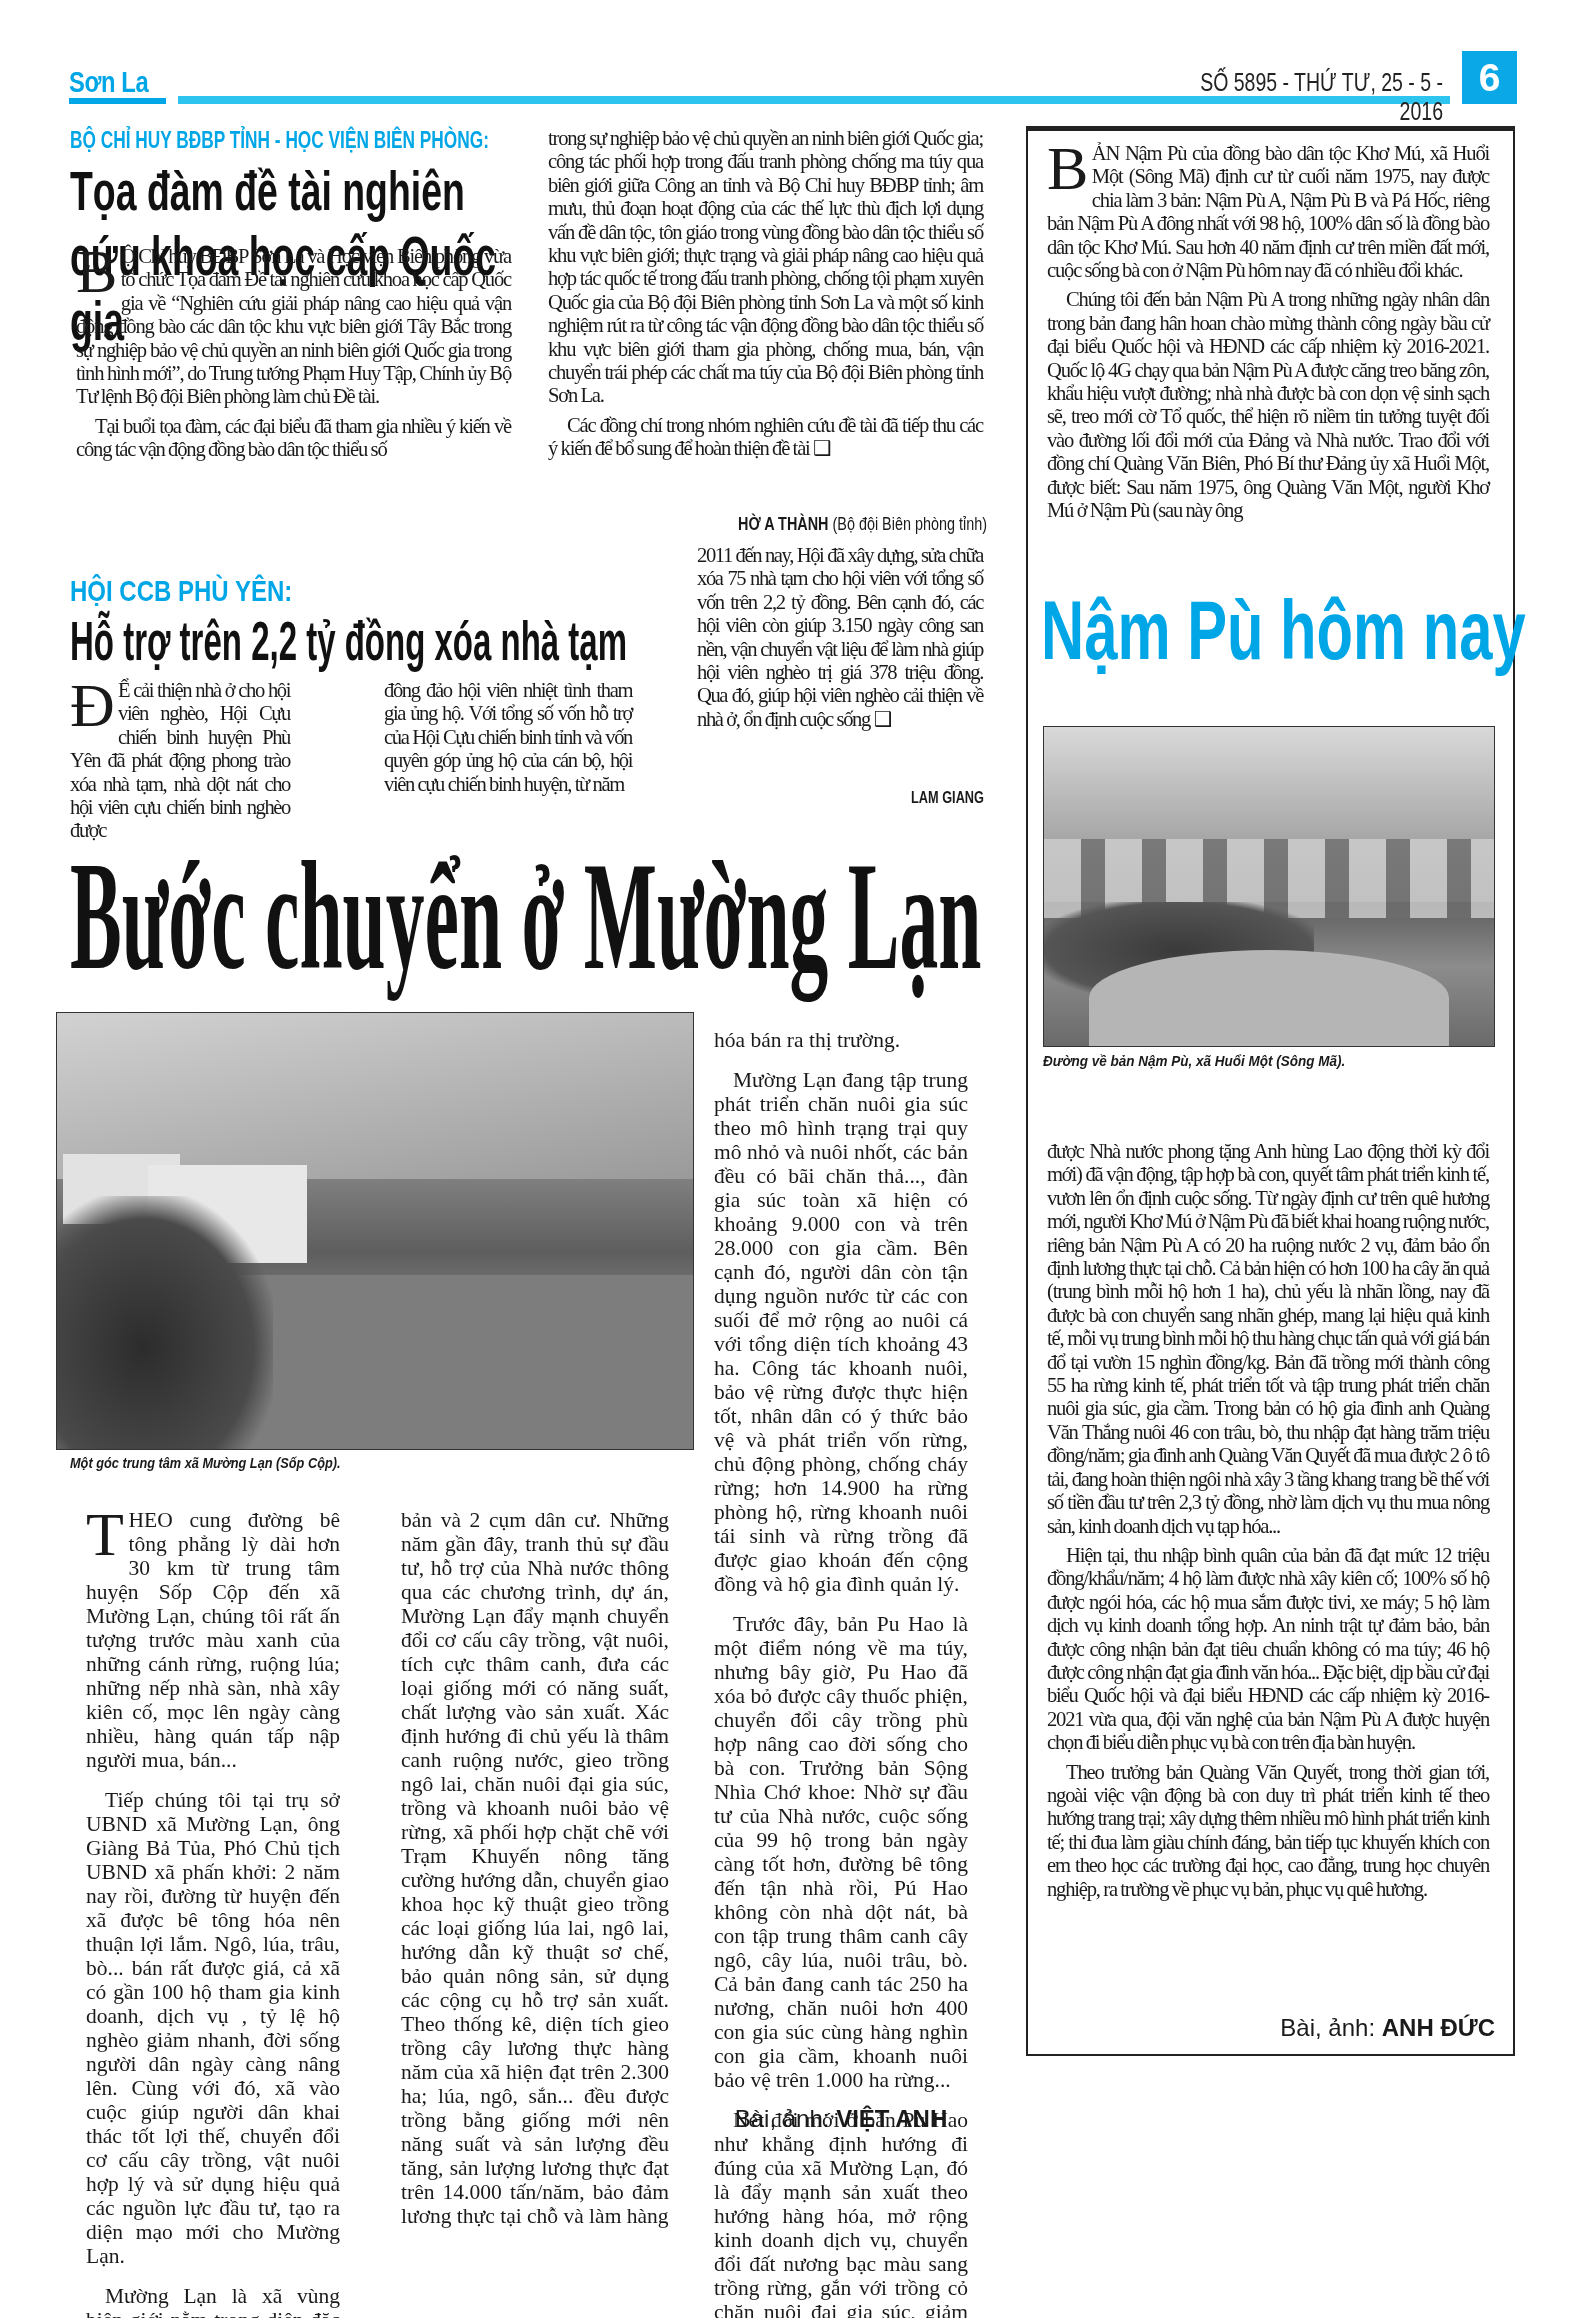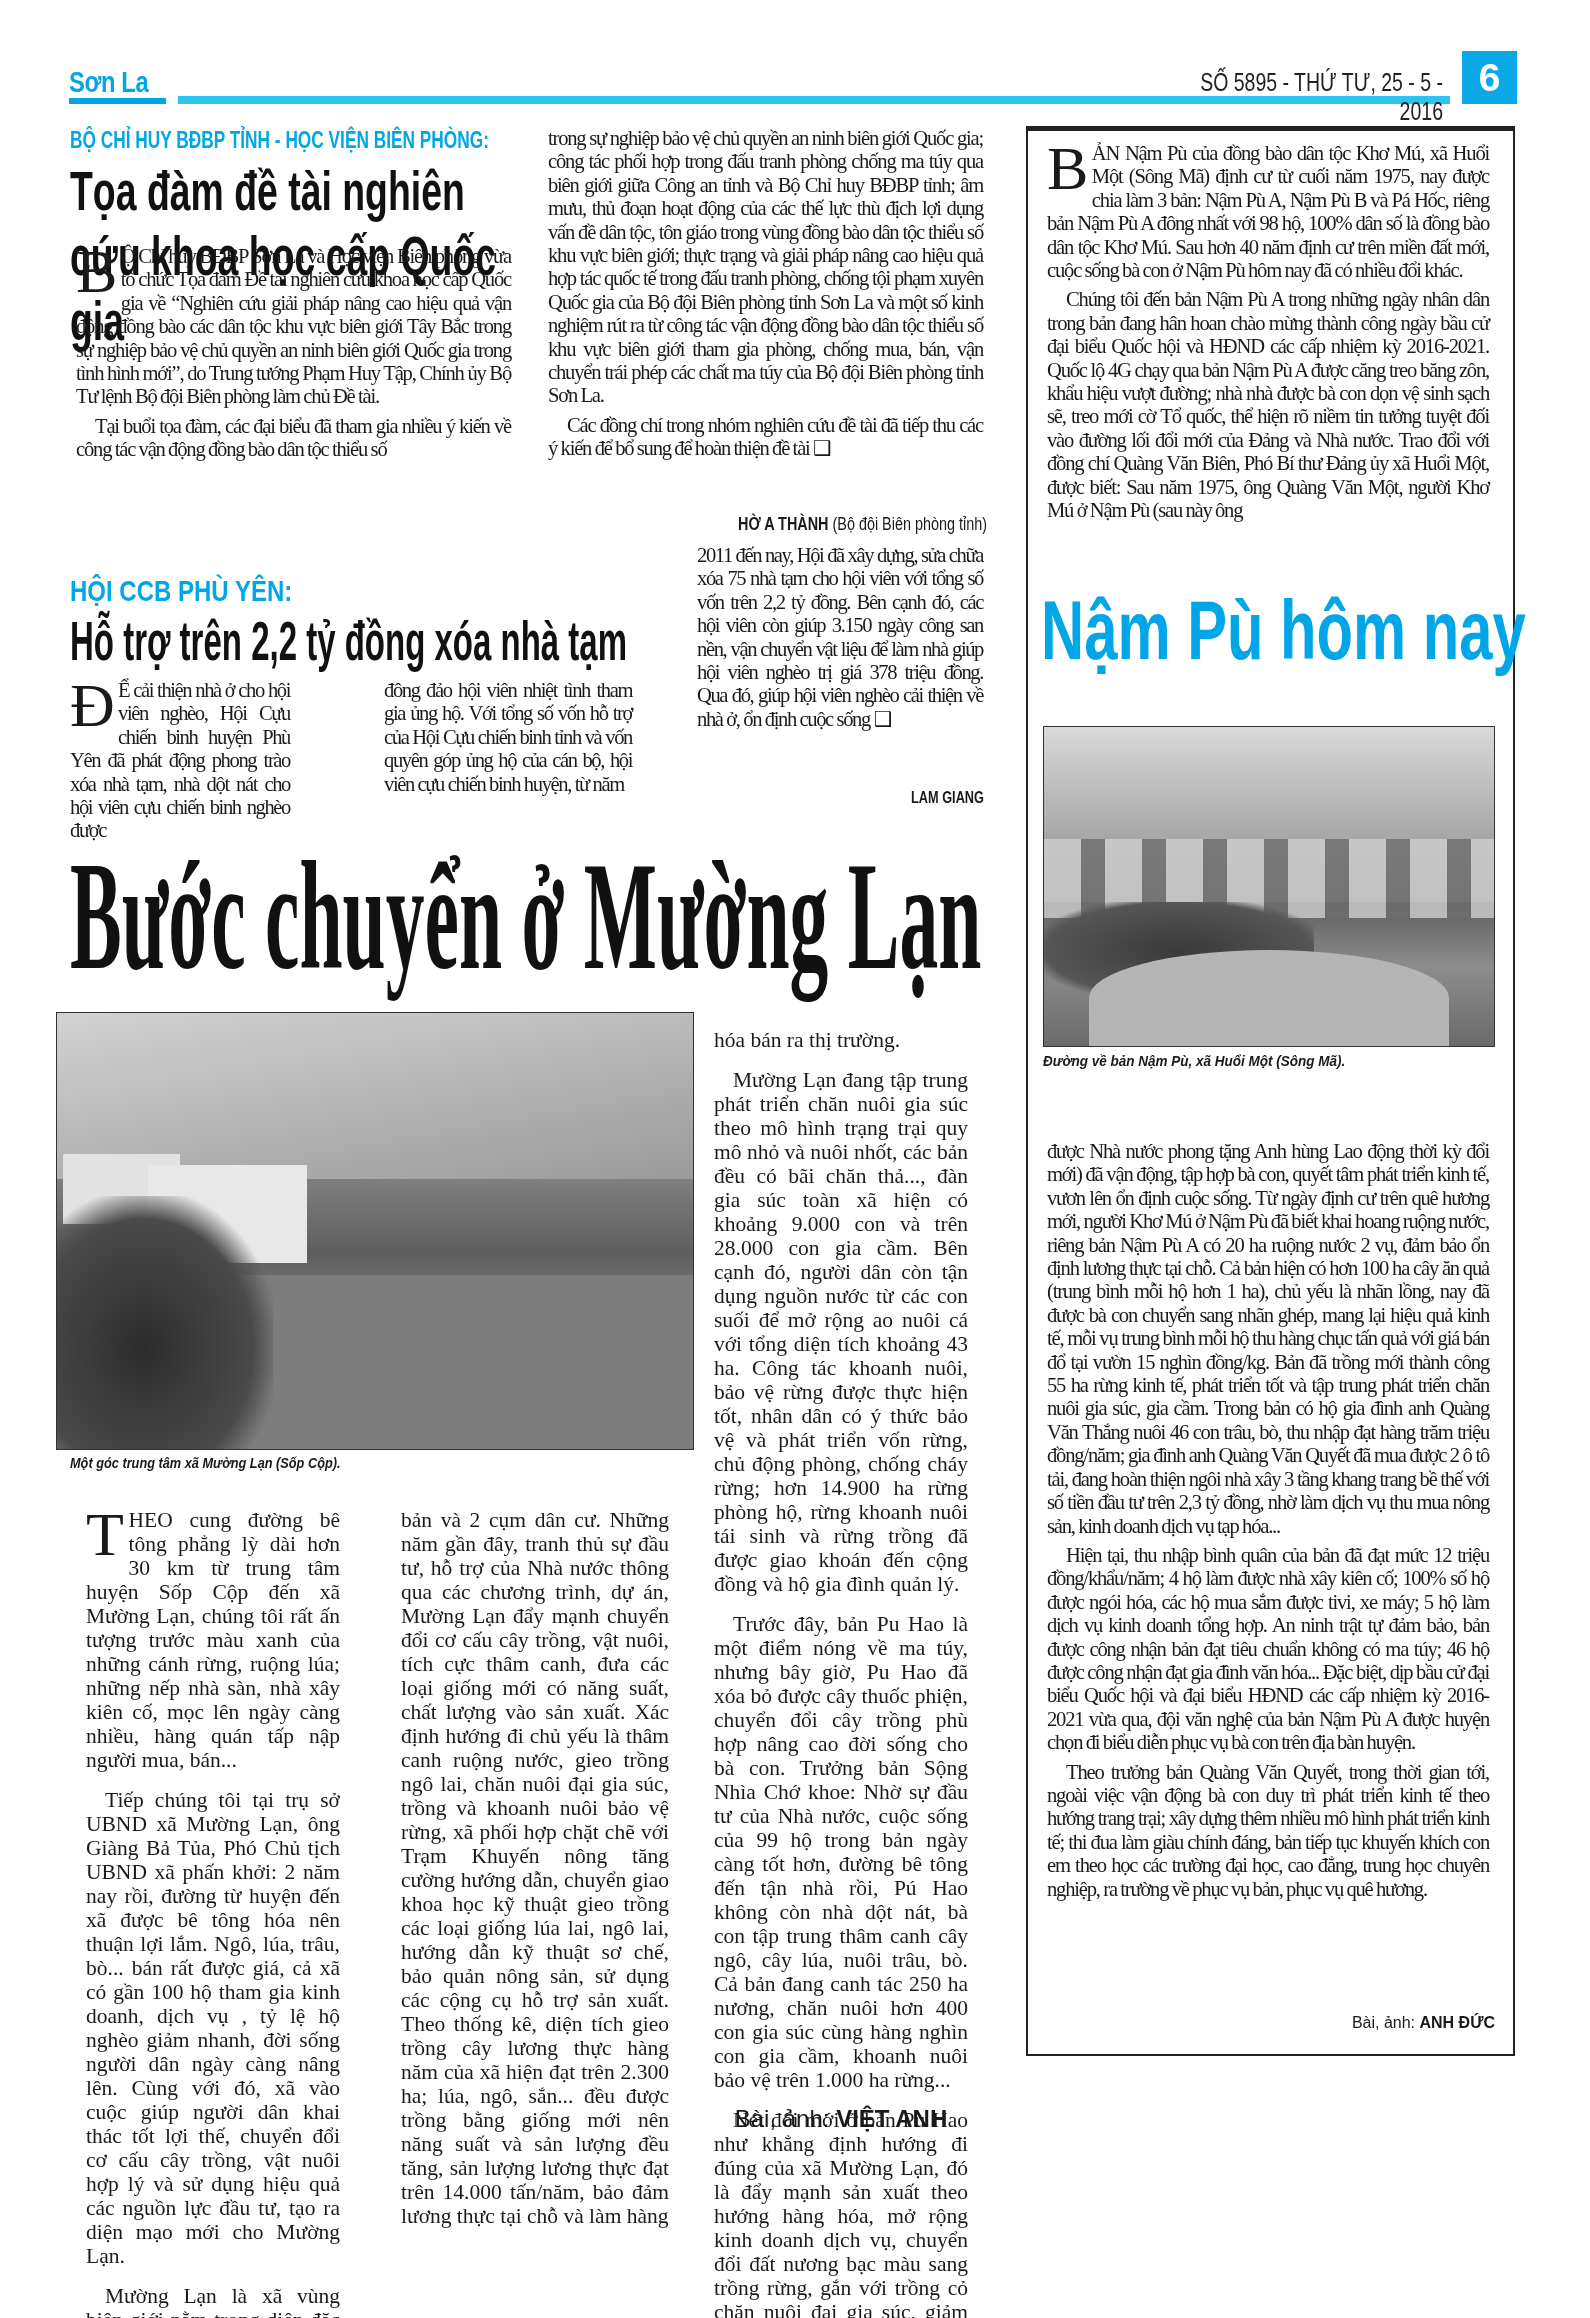--- a/index.html
+++ b/index.html
@@ -65,21 +65,21 @@
   #box { left:1026px; top:126px; width:485px; height:1923px; border:2.8px solid #222; border-top-width:5.6px; }
   #box-col-top { left:1041px; top:136px; width:454px; }
   #box-title { left:1041px; top:586px; font-size:83px; font-weight:bold; color:#00a6e6; white-space:nowrap; transform:scaleX(0.72); transform-origin:left; line-height:89px; }
   #photo-nampu { left:1043px; top:726px; width:450px; height:319px; }
   #photo-nampu .hill { position:absolute; left:0; top:0; width:100%; height:55%; background:linear-gradient(180deg,#d9d9d9,#8a8a8a); }
   #photo-nampu .houses { position:absolute; left:0; top:35%; width:100%; height:25%; background:repeating-linear-gradient(90deg,#cfcfcf 0 37px,#6e6e6e 37px 61px); opacity:0.8; }
   #photo-nampu .bush { position:absolute; left:0; top:55%; width:60%; height:30%; background:radial-gradient(ellipse,#3a3a3a,#555 70%,transparent 80%); }
   #photo-nampu .road { position:absolute; left:10%; bottom:0; width:80%; height:30%; background:#b5b5b5; border-radius:60% 60% 0 0; }
   #cap-nampu { left:1043px; top:1052px; font-size:15px; font-style:italic; font-weight:bold; white-space:nowrap; transform:scaleX(0.9); transform-origin:left; }
   #box-col-bottom { left:1041px; top:1134px; width:454px; }
-  #box-byline { left:1041px; top:2014px; width:454px; font-size:16px; }
+  #box-byline { left:1041px; top:2014px; width:454px; font-size:24px; }
 </style>
 </head>
 <body>
 
 <div id="section-name" class="abs sans">Sơn La</div>
 <div id="section-underline" class="abs"></div>
 <div id="mast-bar" class="abs"></div>
 <div id="issue-line" class="abs sans">SỐ 5895 - THỨ TƯ, 25 - 5 - 2016</div>
 <div id="page-num-box" class="abs sans">6</div>
 

